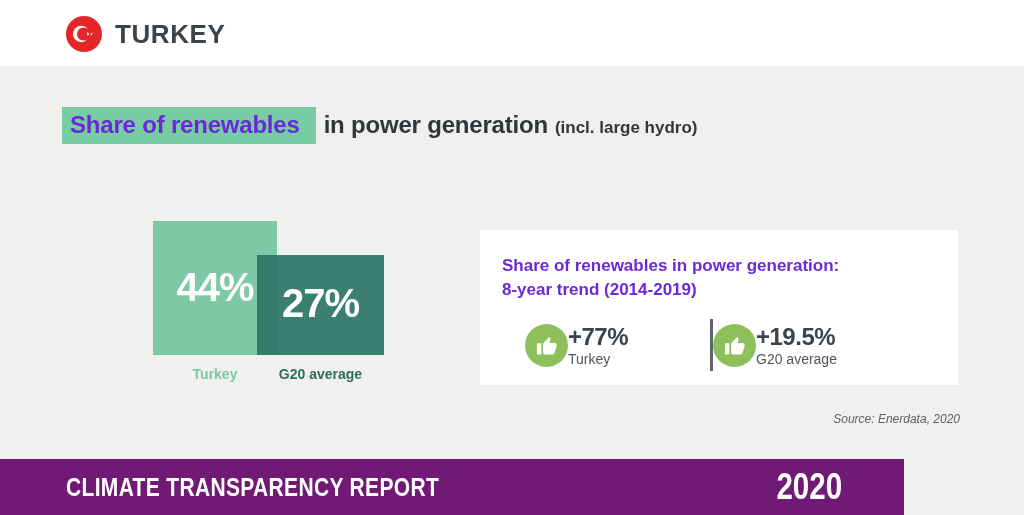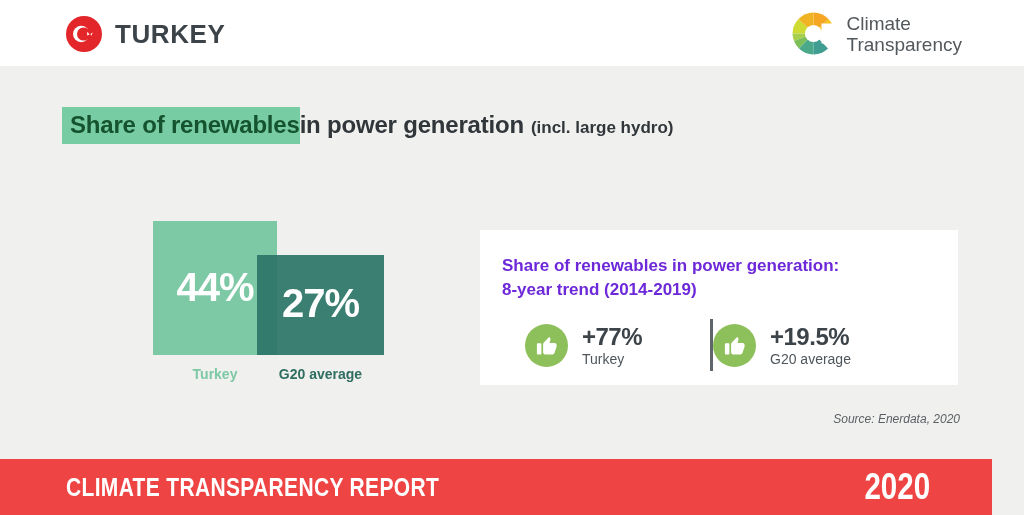--- a/index.html
+++ b/index.html
@@ -37,28 +37,28 @@
   }
   .brand-text span { display:block; }
 
   
   .title-row {
     position:absolute; left:62px; top:107px;
     display:flex; align-items:baseline;
     white-space:nowrap;
   }
   .title-hl {
-    background:#78cca4; color:#14532d;
+    background:#78cca4; color:#6d28d9;
     font-size:24px; font-weight:bold;
-    padding:4px 0 5px 8px;
+    padding:4px 16px 5px 8px;
     letter-spacing:-0.2px;
   }
   .title-rest {
     color:#30363a; font-size:24px; font-weight:bold;
-    letter-spacing:-0.2px;
+    margin-left:8px; letter-spacing:-0.2px;
   }
   .title-note {
     color:#30363a; font-size:17px; font-weight:bold;
     margin-left:7px;
   }
 
   
   .chart {
     position:absolute; left:150px; top:185px;
     width:250px; height:205px;
@@ -100,21 +100,21 @@
   .card-heading {
     position:absolute; left:22px; top:24px;
     font-size:17px; font-weight:bold; line-height:24px;
     color:#6d28d9;
   }
   .card-heading span { display:block; }
   .stats {
     position:absolute; left:22px; top:89px;
     display:flex; align-items:center;
   }
-  .stat { display:flex; align-items:center; gap:14px; }
+  .stat { display:flex; align-items:center; }
   .stat-1 { width:208px; padding-left:23px; }
   .stat-2 { width:215px; }
   .thumb-circle {
     width:43px; height:43px; border-radius:50%;
     background:#8dc05a;
     display:flex; align-items:center; justify-content:center;
     flex:0 0 auto;
   }
   .thumb-icon { width:24px; height:24px; display:block; }
   .stat-text { line-height:1.05; }
@@ -130,22 +130,22 @@
   }
 
   
   .source {
     position:absolute; right:64px; top:412px;
     font-size:12px; font-style:italic; color:#5a6065;
   }
 
   
   .footer {
-    position:absolute; left:0; bottom:0; width:992px; height:56px;
-    background:#ef4444;
+    position:absolute; left:0; bottom:0; width:904px; height:56px;
+    background:#701a75;
   }
   .footer-title {
     position:absolute; left:66px; top:50%; transform:translateY(-50%);
     color:#ffffff; font-size:25px; font-weight:bold;
     letter-spacing:0.4px;
     transform-origin:left center;
     transform:translateY(-50%) scaleX(0.84);
   }
   .footer-year {
     position:absolute; right:62px; top:50%;
@@ -164,42 +164,20 @@
       <svg class="flag-icon" viewBox="0 0 36 36" aria-hidden="true">
         <circle cx="18" cy="18" r="18" fill="#e3262a"></circle>
         <circle cx="15.2" cy="18" r="8.2" fill="#ffffff"></circle>
         <circle cx="17.6" cy="18" r="6.6" fill="#e3262a"></circle>
         <polygon fill="#ffffff" points="24.6,18 21.1,19.6 21.3,15.8 23.6,18.6 26.8,16.6 25.1,20 "></polygon>
       </svg>
     </span>
     <span class="country-name">TURKEY</span>
   </div>
 
-  <div class="brand-block">
-    <span>
-      <svg class="brand-logo" viewBox="0 0 45 45" aria-hidden="true">
-        <g transform="translate(22.5,22.5)">
-          <path d="M0,0 L0,-21 A21,21 0 0,1 15,-14.5 Z" fill="#f5a623"></path>
-          <path d="M0,0 L15,-14.5 A21,21 0 0,1 19.5,-7.5 Z" fill="#f7c21c"></path>
-          <path d="M0,0 L-21,0 A21,21 0 0,1 -15,-14.5 Z" fill="#cddb33"></path>
-          <path d="M0,0 L-15,-14.5 A21,21 0 0,1 0,-21 Z" fill="#f0b323"></path>
-          <path d="M0,0 L-19.5,7.5 A21,21 0 0,1 -21,0 Z" fill="#a8cf4b"></path>
-          <path d="M0,0 L-14.5,15 A21,21 0 0,1 -19.5,7.5 Z" fill="#7cbf5a"></path>
-          <path d="M0,0 L0,21 A21,21 0 0,1 -14.5,15 Z" fill="#4aa98a"></path>
-          <path d="M0,0 L14.5,15 A21,21 0 0,1 0,21 Z" fill="#3f9e91"></path>
-          <circle cx="0" cy="0" r="8.6" fill="#ffffff"></circle>
-          <path d="M8,-10 L22,-10 L22,10 L8,10 Z" fill="#ffffff"></path>
-        </g>
-      </svg>
-    </span>
-    <span class="brand-text">
-      <span>Climate</span>
-      <span>Transparency</span>
-    </span>
-  </div>
 </div>
 
 <div class="title-row">
   <span class="title-hl">Share of renewables</span>
   <span class="title-rest">in power generation</span>
   <span class="title-note">(incl. large hydro)</span>
 </div>
 
 <div class="chart">
 

